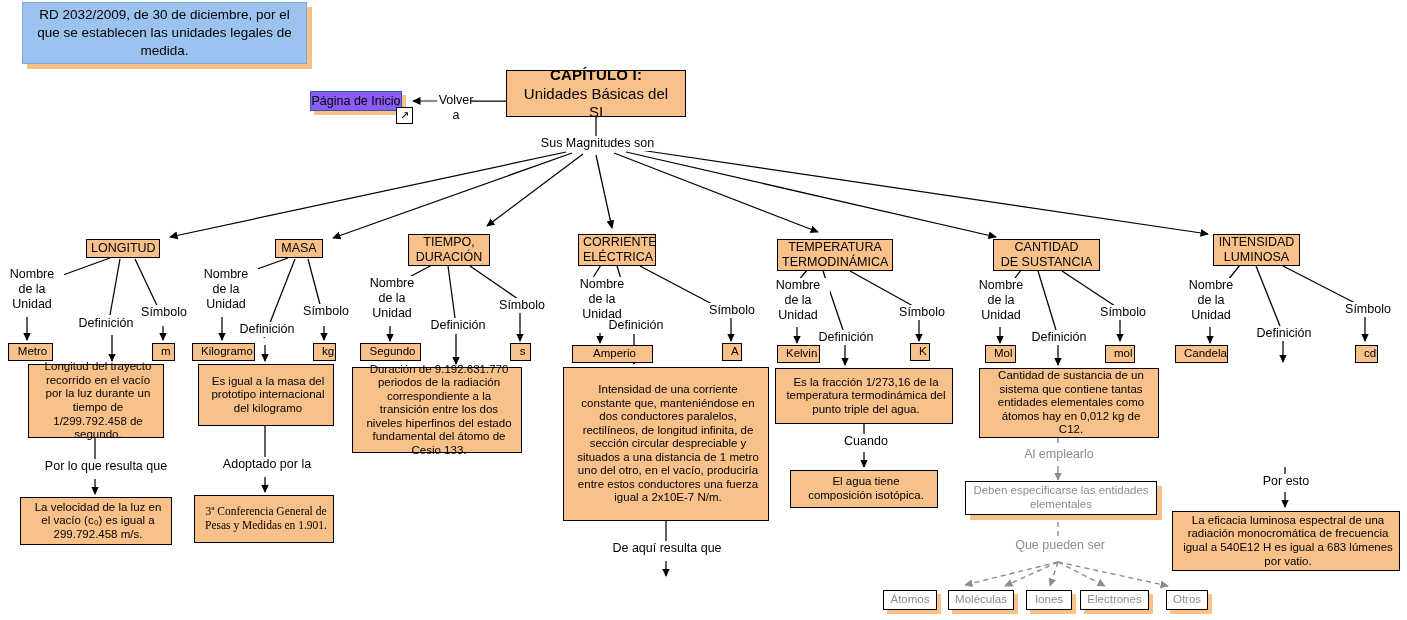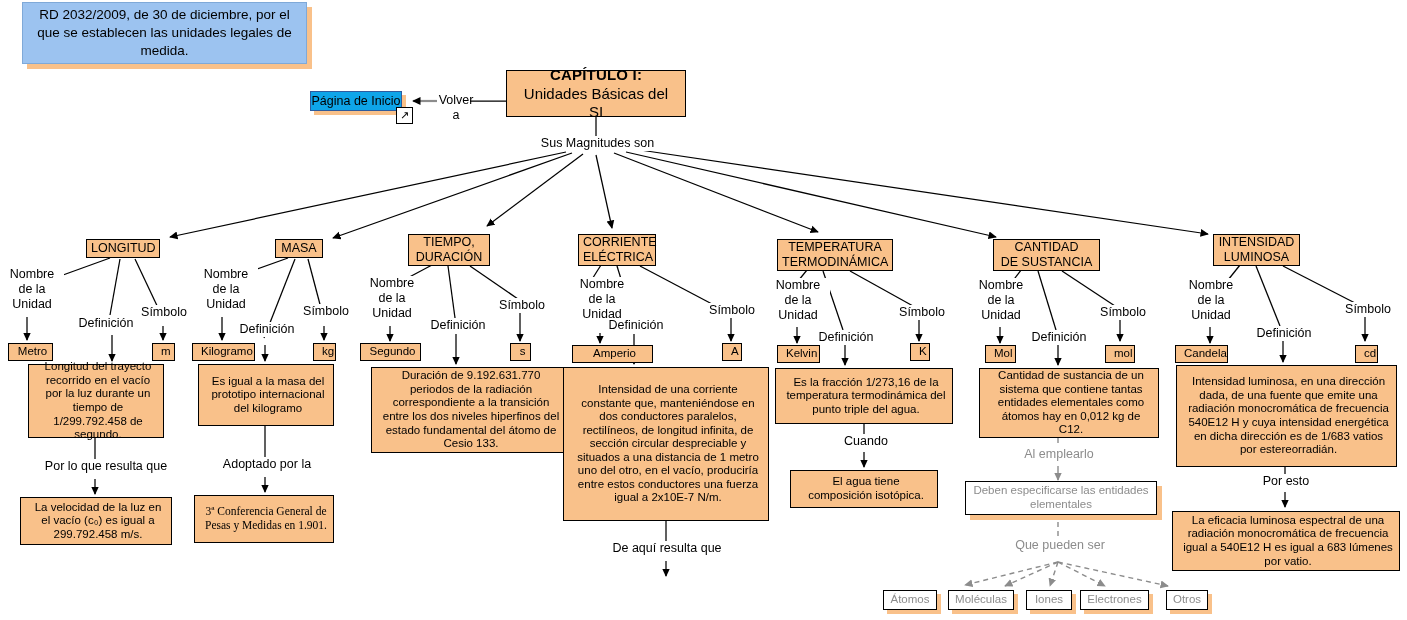--- a/index.html
+++ b/index.html
@@ -38,21 +38,21 @@
     color:#000;font-size:13.5px;text-align:center;line-height:1.32;
     display:flex;align-items:center;justify-content:center;padding:3px 8px;
     box-sizing:border-box;z-index:3;
   }
   .legend-shadow{
     position:absolute;background:#F9C18A;z-index:2;
   }
 
   
   .homelink{
-    position:absolute;background:#0ea5e9;border:1.4px solid #2F5C9E;
+    position:absolute;background:#8b5cf6;border:1.4px solid #2F5C9E;
     color:#000;font-size:12.5px;display:flex;align-items:center;
     justify-content:center;box-sizing:border-box;z-index:4;
   }
   .homeshadow{position:absolute;background:#F9C18A;z-index:2;}
   .extlink{
     position:absolute;width:15px;height:15px;background:#ffffff;
     border:1.4px solid #000;z-index:6;
     display:flex;align-items:center;justify-content:center;
     font-size:11px;line-height:1;color:#000;
   }
@@ -242,21 +242,21 @@
 de la
 Unidad</div>
   <div class="lbl" style="left:420px;top:318px;width:74px;">Definición</div>
   <div class="lbl" style="left:492px;top:298px;width:58px;">Símbolo</div>
   <div class="node sz11" style="left:360px;top:343px;width:61px;height:18px;">
     <span class="t">Segundo</span>
   </div>
   <div class="node sz11" style="left:510px;top:343px;width:21px;height:18px;">
     <span class="t">s</span>
   </div>
-  <div class="node sz11" style="left:371px;top:367px;width:196px;height:86px;">
+  <div class="node sz11" style="left:352px;top:367px;width:170px;height:86px;">
     <span class="t">Duración de 9.192.631.770 periodos de la radiación correspondiente a la transición entre los dos niveles hiperfinos del estado fundamental del átomo de Cesio 133.</span>
   </div>
 
   <div class="node sz12" style="left:578px;top:234px;width:78px;height:32px;white-space:pre-line;">
     <span class="t">CORRIENTE
 ELÉCTRICA</span>
   </div>
   <div class="lbl" style="left:570px;top:277px;width:62px;">Nombre
 de la
 Unidad</div>
@@ -354,21 +354,18 @@
 de la
 Unidad</div>
   <div class="lbl" style="left:1246px;top:326px;width:74px;">Definición</div>
   <div class="lbl" style="left:1338px;top:302px;width:58px;">Símbolo</div>
   <div class="node sz11" style="left:1175px;top:345px;width:53px;height:18px;">
     <span class="t">Candela</span>
   </div>
   <div class="node sz11" style="left:1355px;top:345px;width:23px;height:18px;">
     <span class="t">cd</span>
   </div>
-  <div class="node sz11" style="left:1176px;top:365px;width:221px;height:102px;">
-    <span class="t">Intensidad luminosa, en una dirección dada, de una fuente que emite una radiación monocromática de frecuencia 540E12 H y cuya intensidad energética en dicha dirección es de 1/683 vatios por estereorradián.</span>
-  </div>
   <div class="lbl" style="left:1235px;top:474px;width:100px;">Por esto</div>
   <div class="node sz11" style="left:1172px;top:511px;width:228px;height:60px;">
     <span class="t">La eficacia luminosa espectral de una radiación monocromática de frecuencia igual a 540E12 H es igual a 683 lúmenes por vatio.</span>
   </div>
 
 </div>
 
 </body></html>

